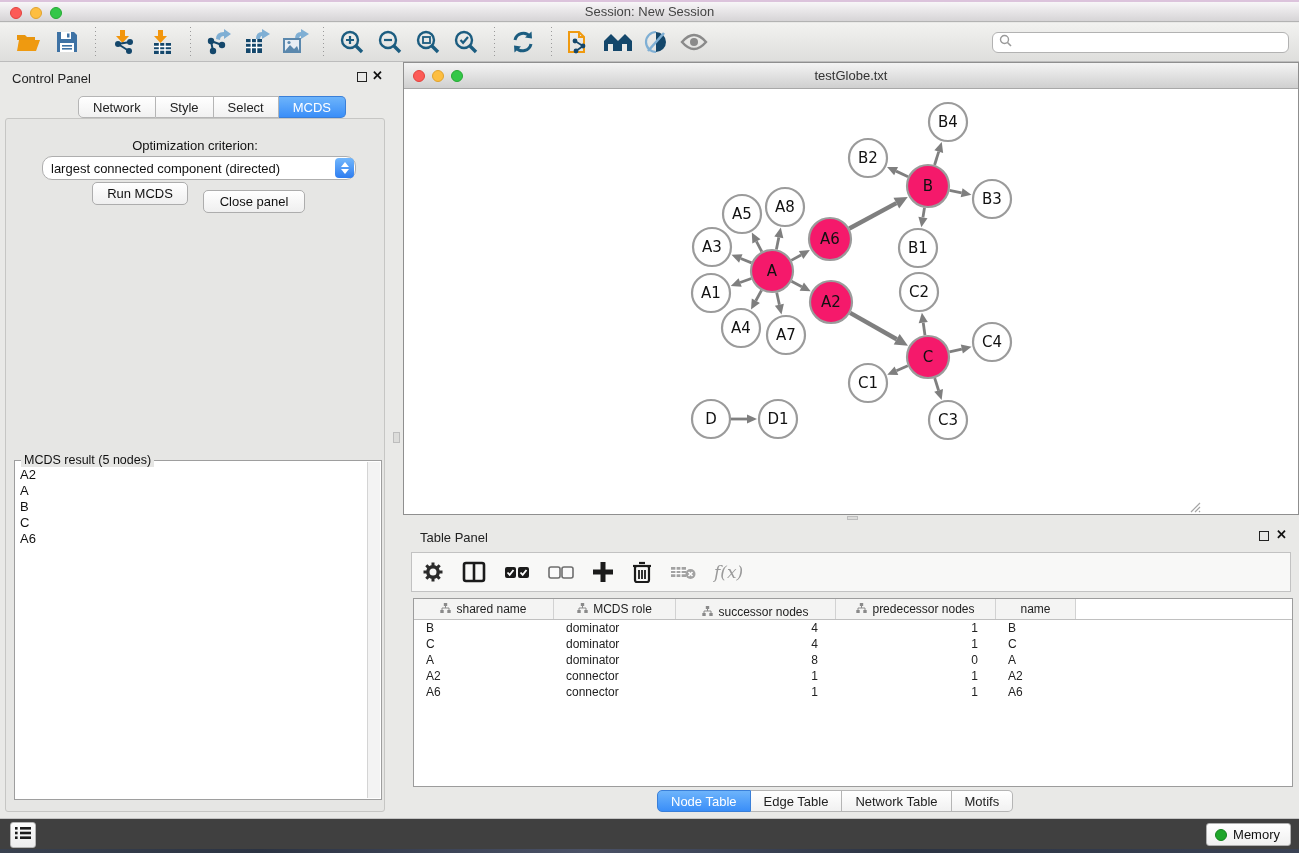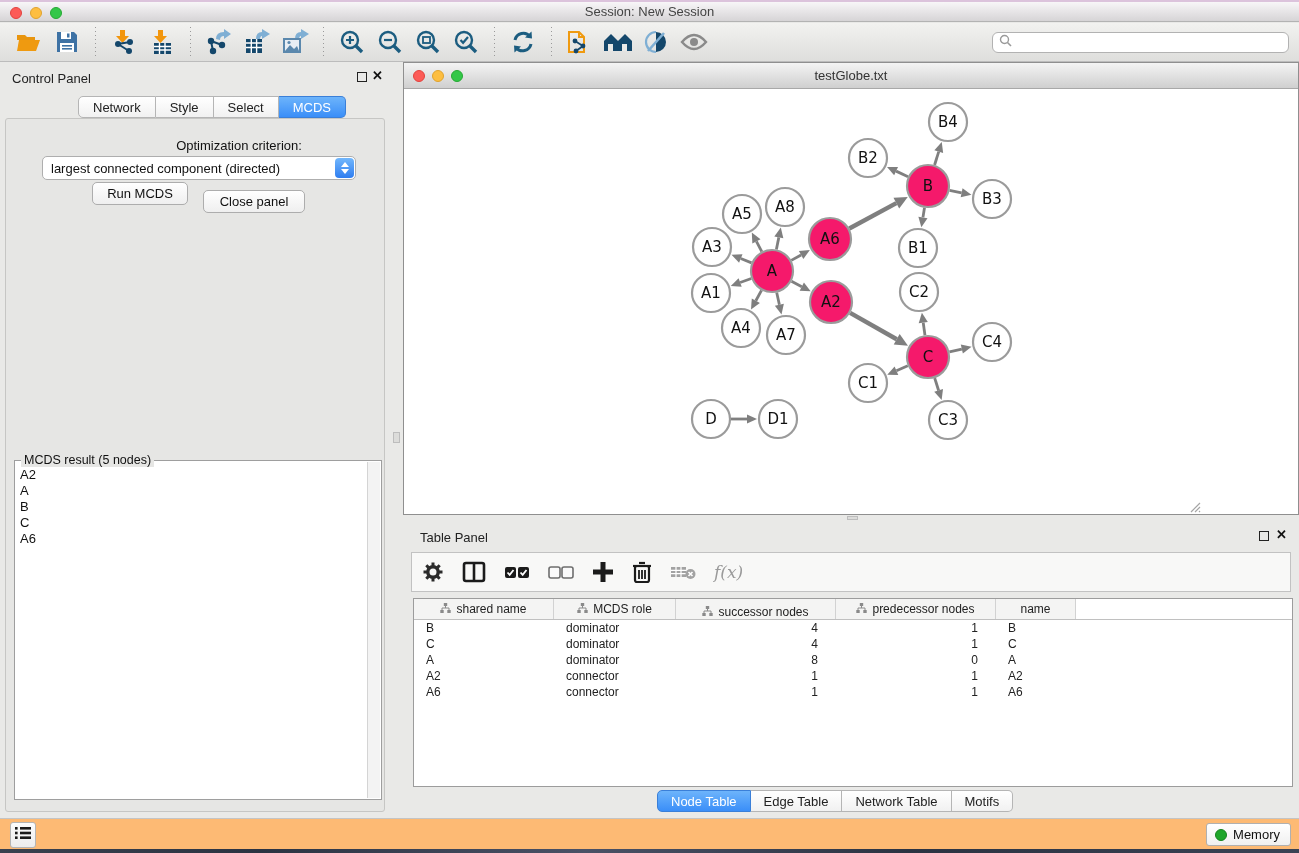--- a/index.html
+++ b/index.html
@@ -54,24 +54,24 @@
   }
   .seg:first-child { border-left:1px solid #b5b5b5; border-radius:5px 0 0 5px; }
   .seg:last-child { border-radius:0 5px 5px 0; }
   .seg.selected { background:linear-gradient(#6db4fb,#3a8ef8); color:#fff; border-color:#3a7fd8; }
   .cp-tabs { left:78px; top:34px; }
   .cp-tabs .seg { padding:0 14px; }
   .cp-content {
     position:absolute; left:5px; top:56px; width:380px; height:694px;
     background:#e6e6e4; border:1px solid #c6c6c4; border-radius:3px;
   }
-  .opt-label { position:absolute; top:76px; width:100%; text-align:center; font-size:13px; color:#111;margin-left:44px; }
+  .opt-label { position:absolute; top:76px; width:100%; text-align:center; font-size:13px; color:#111; }
   .dropdown {
     position:absolute; left:42px; top:94px; width:314px; height:24px;
-    background:#fff; border:1px solid #aeaeae; border-radius:5px;
+    background:#fff; border:1px solid #aeaeae; border-radius:10px;
     font-size:13px; display:flex; align-items:center; padding-left:8px; color:#111;
   }
   .dd-stepper {
     position:absolute; right:1px; top:1px; width:19px; height:20px; border-radius:4px;
     background:linear-gradient(#72b7fc,#2e7df0);
     display:flex; flex-direction:column; align-items:center; justify-content:center; gap:2px;
   }
   .dd-stepper svg { display:block; }
   .push-btn {
     position:absolute; height:23px; background:linear-gradient(#ffffff,#efefef);
@@ -136,21 +136,21 @@
   .dt-row { display:flex; height:16px; align-items:center; }
   .dt-cell { overflow:hidden; white-space:nowrap; }
   .c1 { width:140px; } .c2 { width:122px; } .c3 { width:160px;align-items:flex-end; } .c4 { width:160px; } .c5 { width:80px; }
   .cell-left  { padding-left:12px; text-align:left; }
   .cell-right { padding-right:18px; text-align:right; }
   .tp-tabs { left:254px; top:269px; }
   .tp-tabs .seg { padding:0 13px; }
   
   .status-bar {
     position:absolute; left:0; top:818px; width:1299px; height:31px;
-    background:#fdba74; border-top:1px solid #c4c4c4;
+    background:#404040; border-top:1px solid #c4c4c4;
   }
   .listbtn {
     position:absolute; left:10px; top:3px; width:26px; height:26px;
     background:linear-gradient(#fcfcfc,#ededed); border:1px solid #b5b5b5; border-radius:3px;
     display:flex; align-items:center; justify-content:center;
   }
   .memory-btn {
     position:absolute; right:8px; top:4px; height:23px; padding:0 10px 0 8px;
     background:linear-gradient(#ffffff,#f0f0f0); border:1px solid #b0b0b0; border-radius:3px;
     display:flex; align-items:center; gap:6px; font-size:13px; color:#111;

